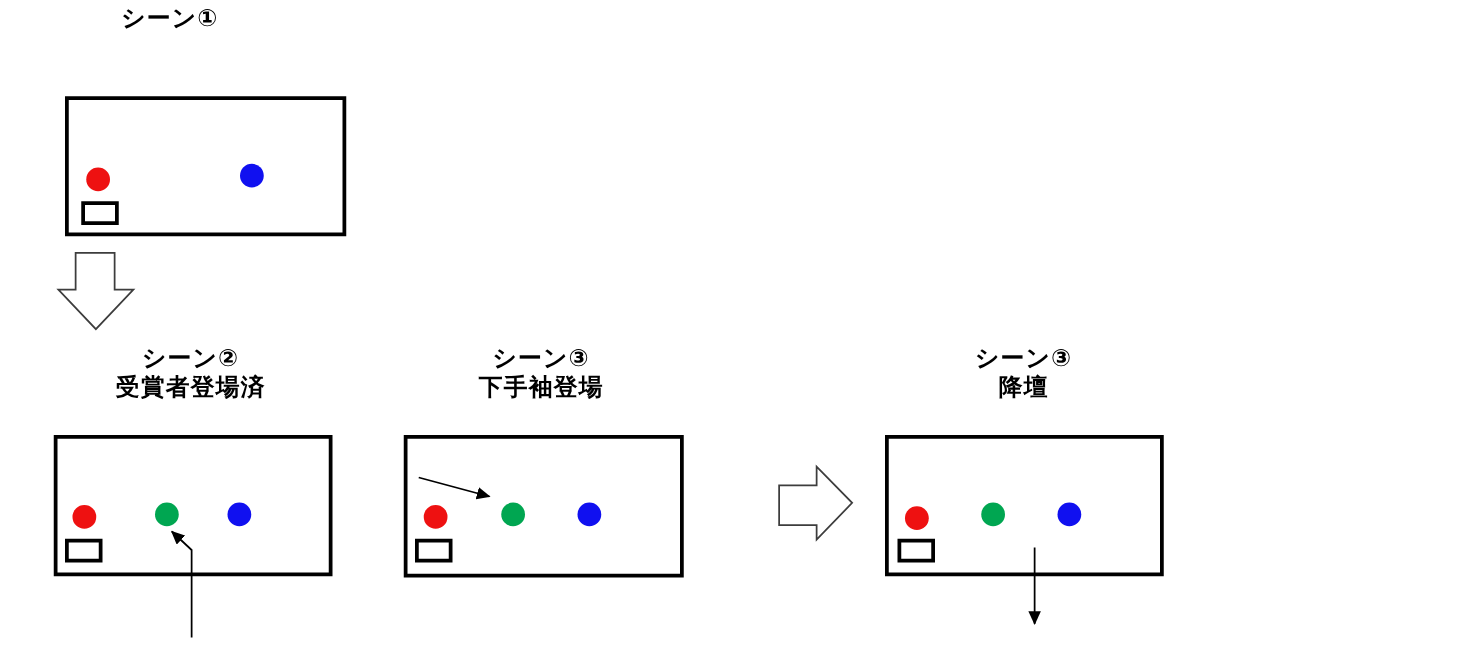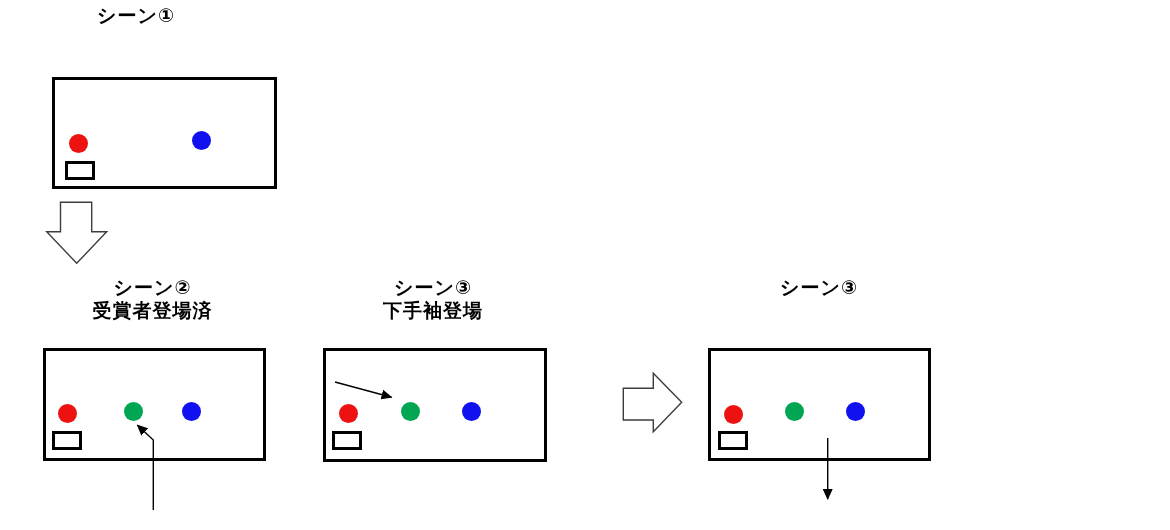--- a/index.html
+++ b/index.html
@@ -58,20 +58,21 @@
     <div>下手袖登場</div>
   </div>
   <div class="stage" style="left:323px;top:348px;width:224px;height:114px"></div>
   <div class="dot red" style="left:339px;top:404px"></div>
   <div class="dot green" style="left:401px;top:402px"></div>
   <div class="dot blue" style="left:462px;top:402px"></div>
   <div class="prop" style="left:332px;top:431px"></div>
 
   <div class="scene-label" style="left:729px;top:276px;width:180px">
     <div>シーン③</div>
+    <div>降壇</div>
   </div>
   <div class="stage" style="left:708px;top:348px;width:223px;height:113px"></div>
   <div class="dot red" style="left:724px;top:405px"></div>
   <div class="dot green" style="left:785px;top:402px"></div>
   <div class="dot blue" style="left:846px;top:402px"></div>
   <div class="prop" style="left:718px;top:431px"></div>
 
   <svg class="overlay" width="1170" height="530" viewBox="0 0 1170 530">
     <defs>
       <marker id="ah" markerUnits="userSpaceOnUse" markerWidth="12" markerHeight="10" refX="10" refY="5" orient="auto">

